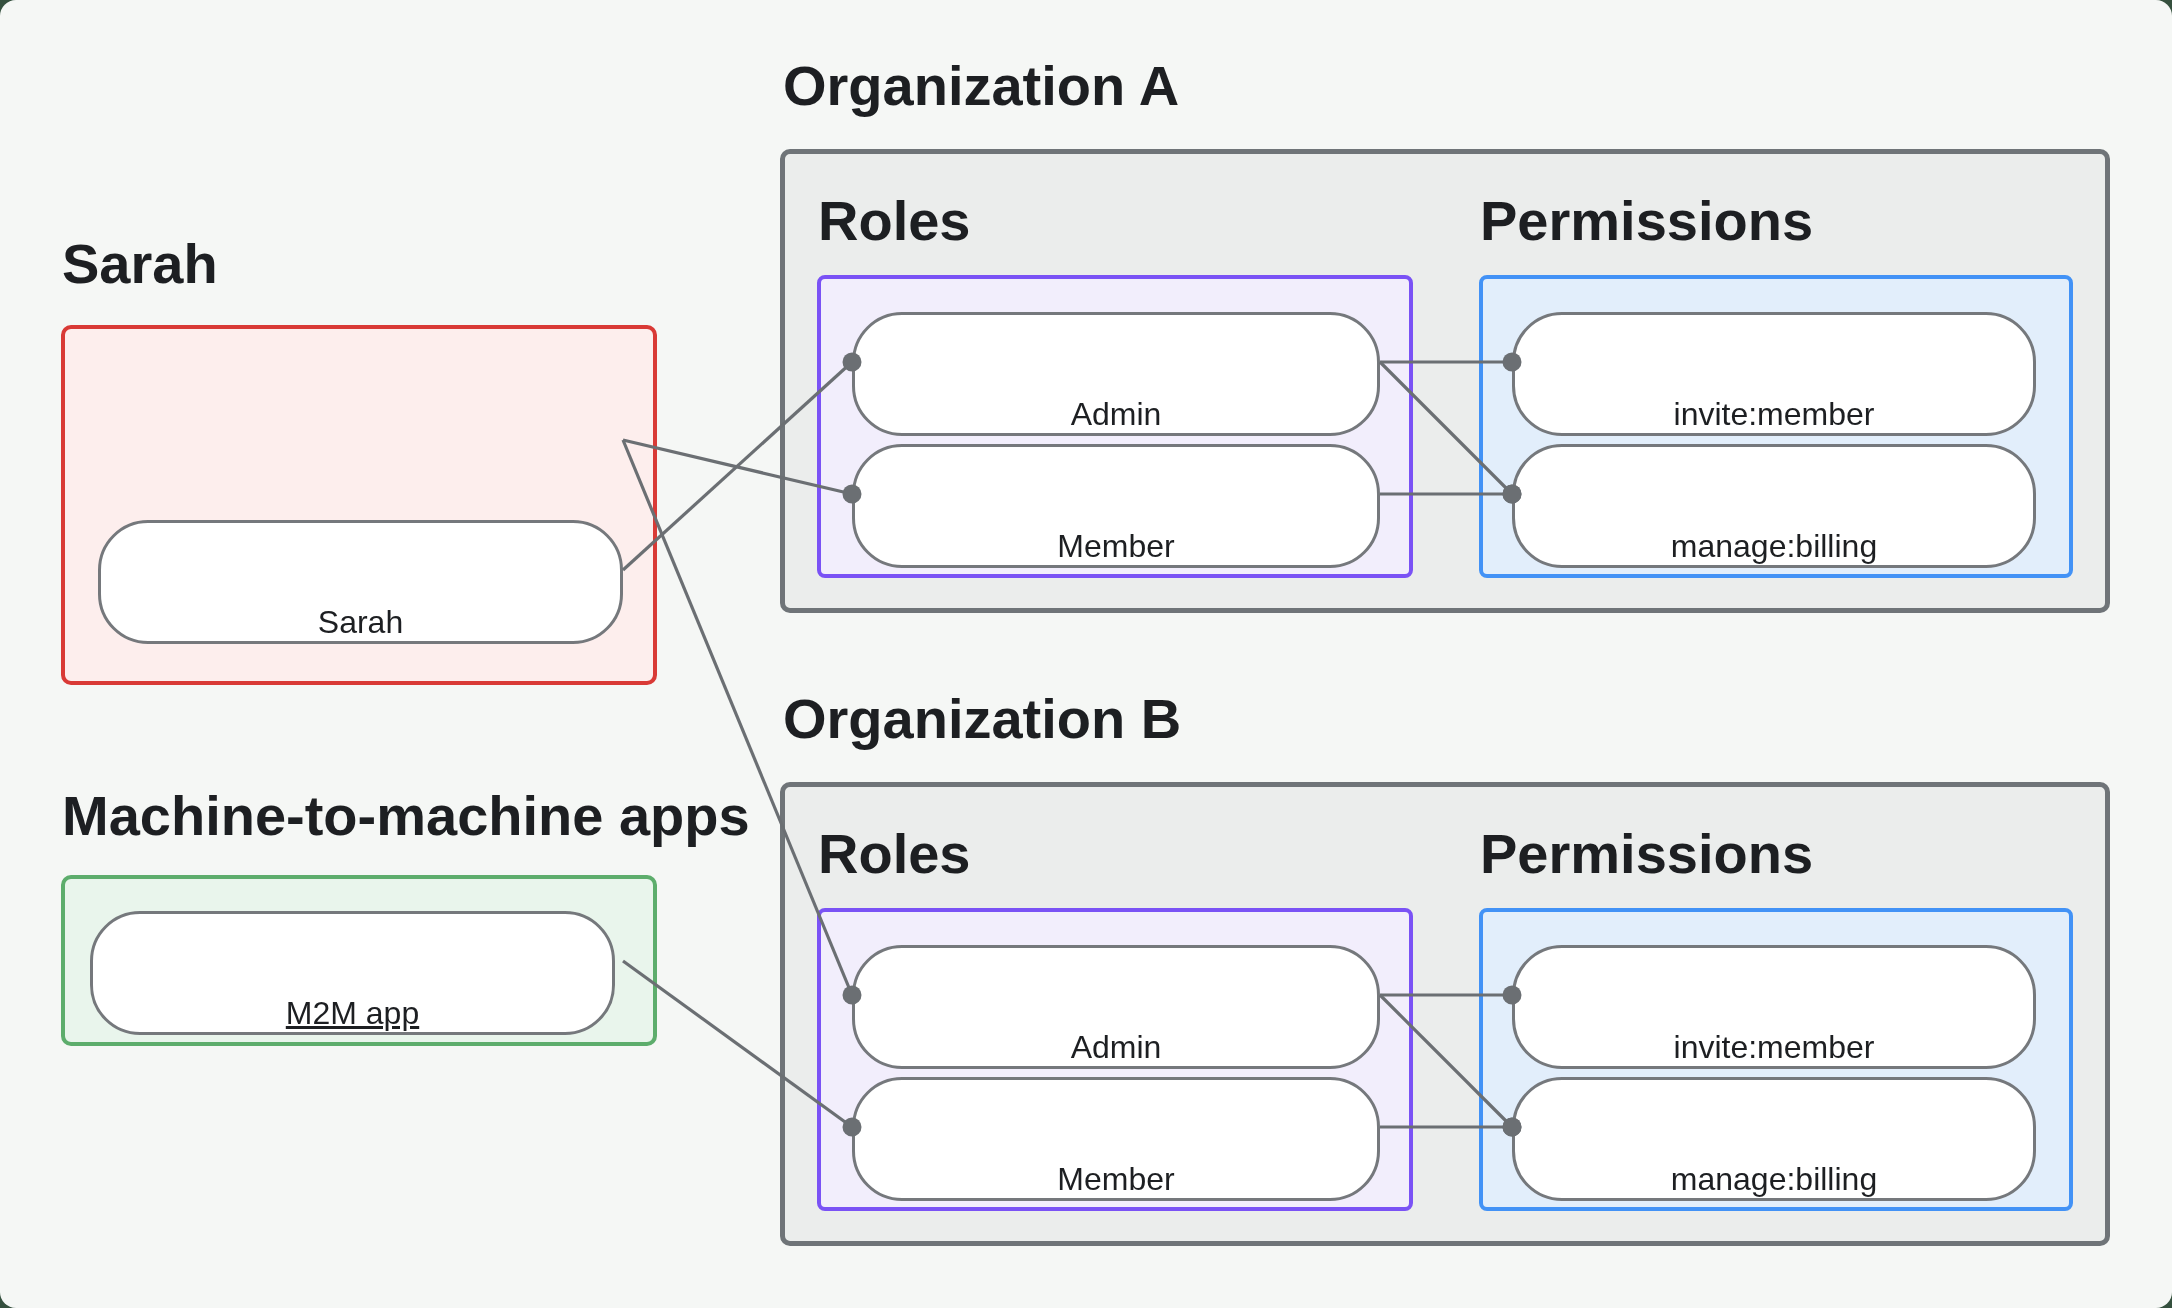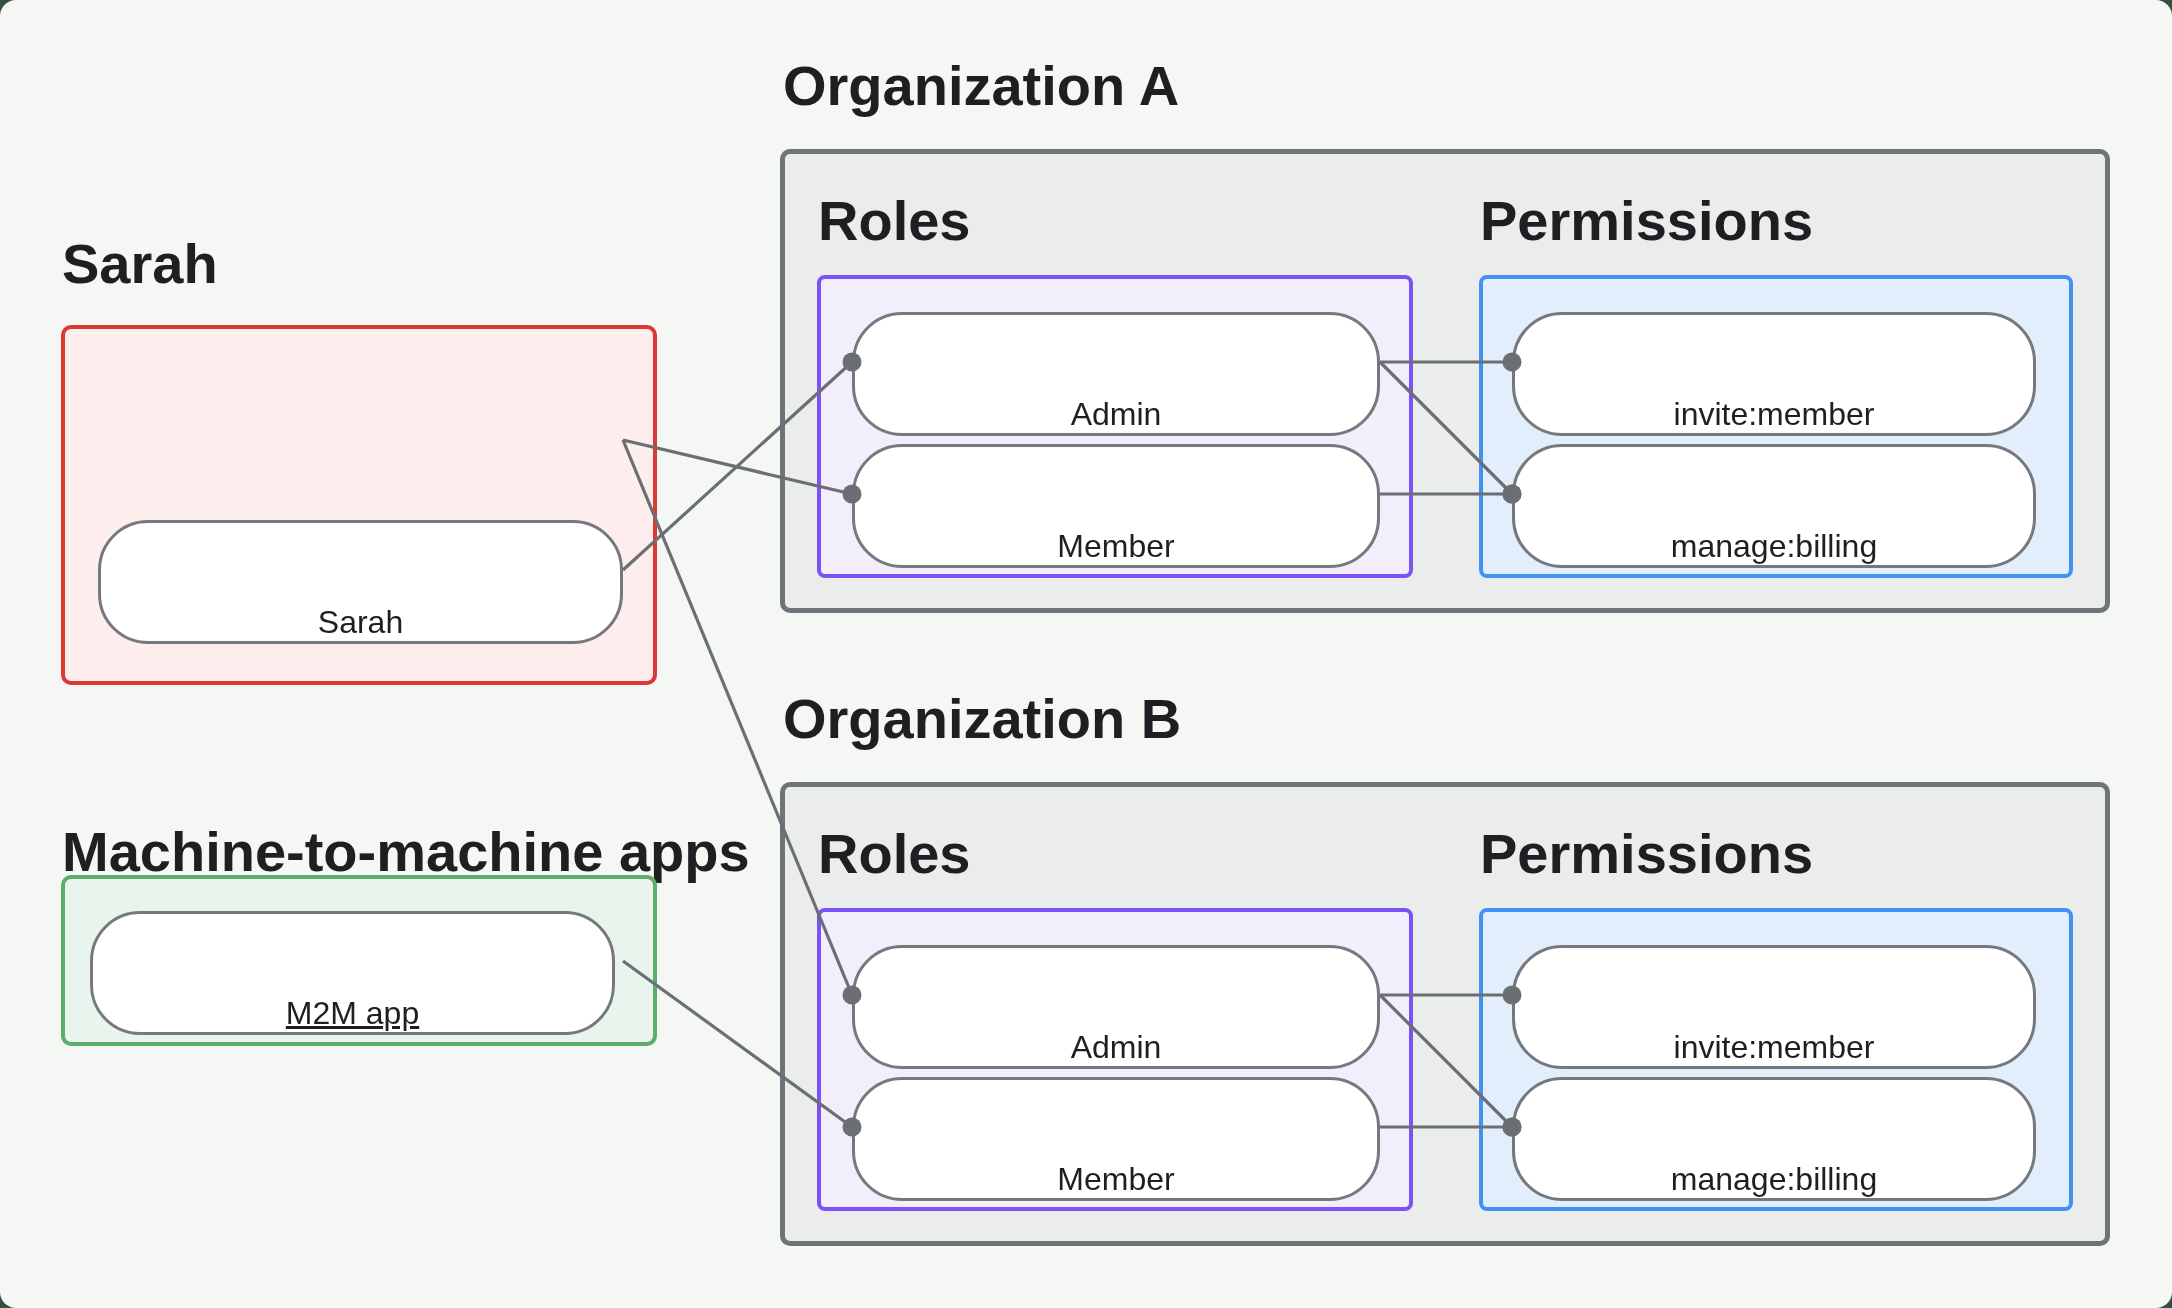--- a/index.html
+++ b/index.html
@@ -56,21 +56,21 @@
 <body>
 
 <div class="canvas">
 
   <div class="section-label" style="left:62px; top:240px;">Sarah</div>
   <div class="group-box users-box abs" style="left:61px; top:325px; width:596px; height:360px;"></div>
   <div class="pill" style="left:98px; top:520px; width:525px;">
     <span>Sarah</span>
   </div>
 
-  <div class="section-label" style="left:62px; top:828px;">Machine-to-machine apps</div>
+  <div class="section-label" style="left:62px; top:792px;">Machine-to-machine apps</div>
   <div class="group-box m2m-box abs" style="left:61px; top:875px; width:596px; height:171px;"></div>
   <div class="pill" style="left:90px; top:911px; width:525px;text-decoration:underline;">
     <span>M2M app</span>
   </div>
 
   <div class="section-label" style="left:783px; top:62px;">Organization A</div>
   <div class="org-box abs" style="left:780px; top:149px; width:1330px; height:464px;"></div>
   <div class="section-label" style="left:818px; top:197px;">Roles</div>
   <div class="roles-box abs" style="left:817px; top:275px; width:596px; height:303px;"></div>
   <div class="pill" style="left:852px; top:312px; width:528px;">

